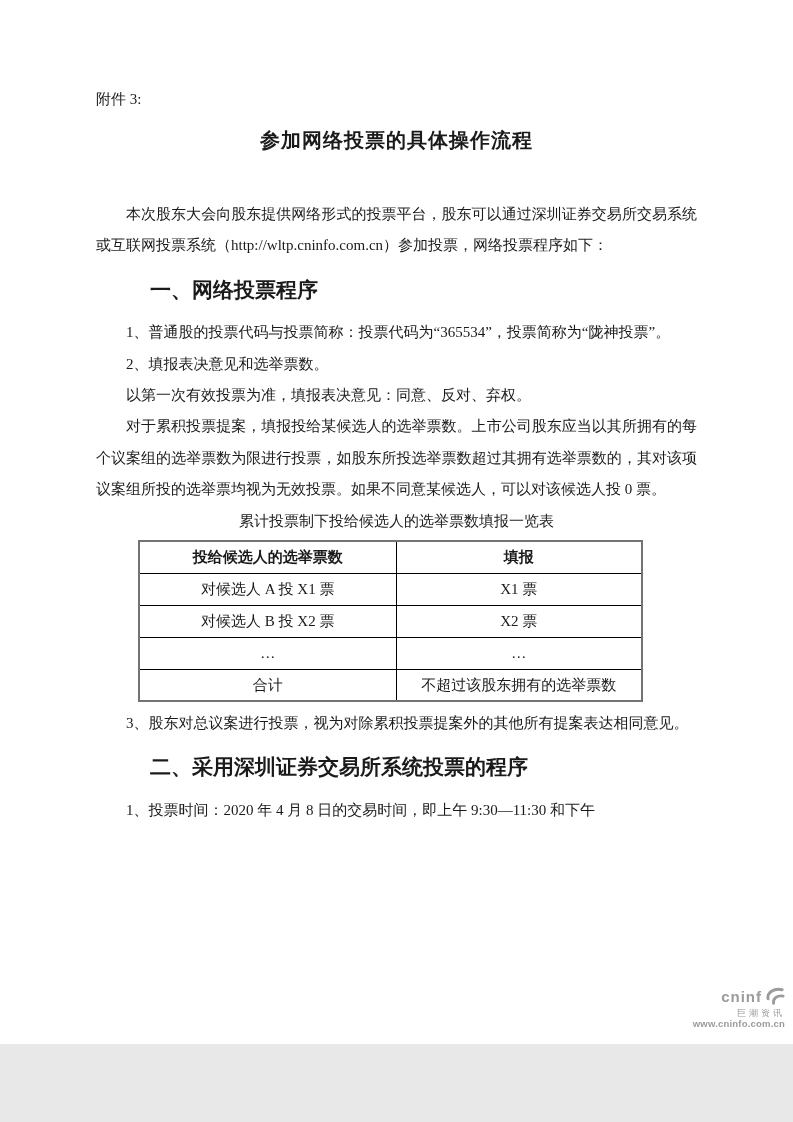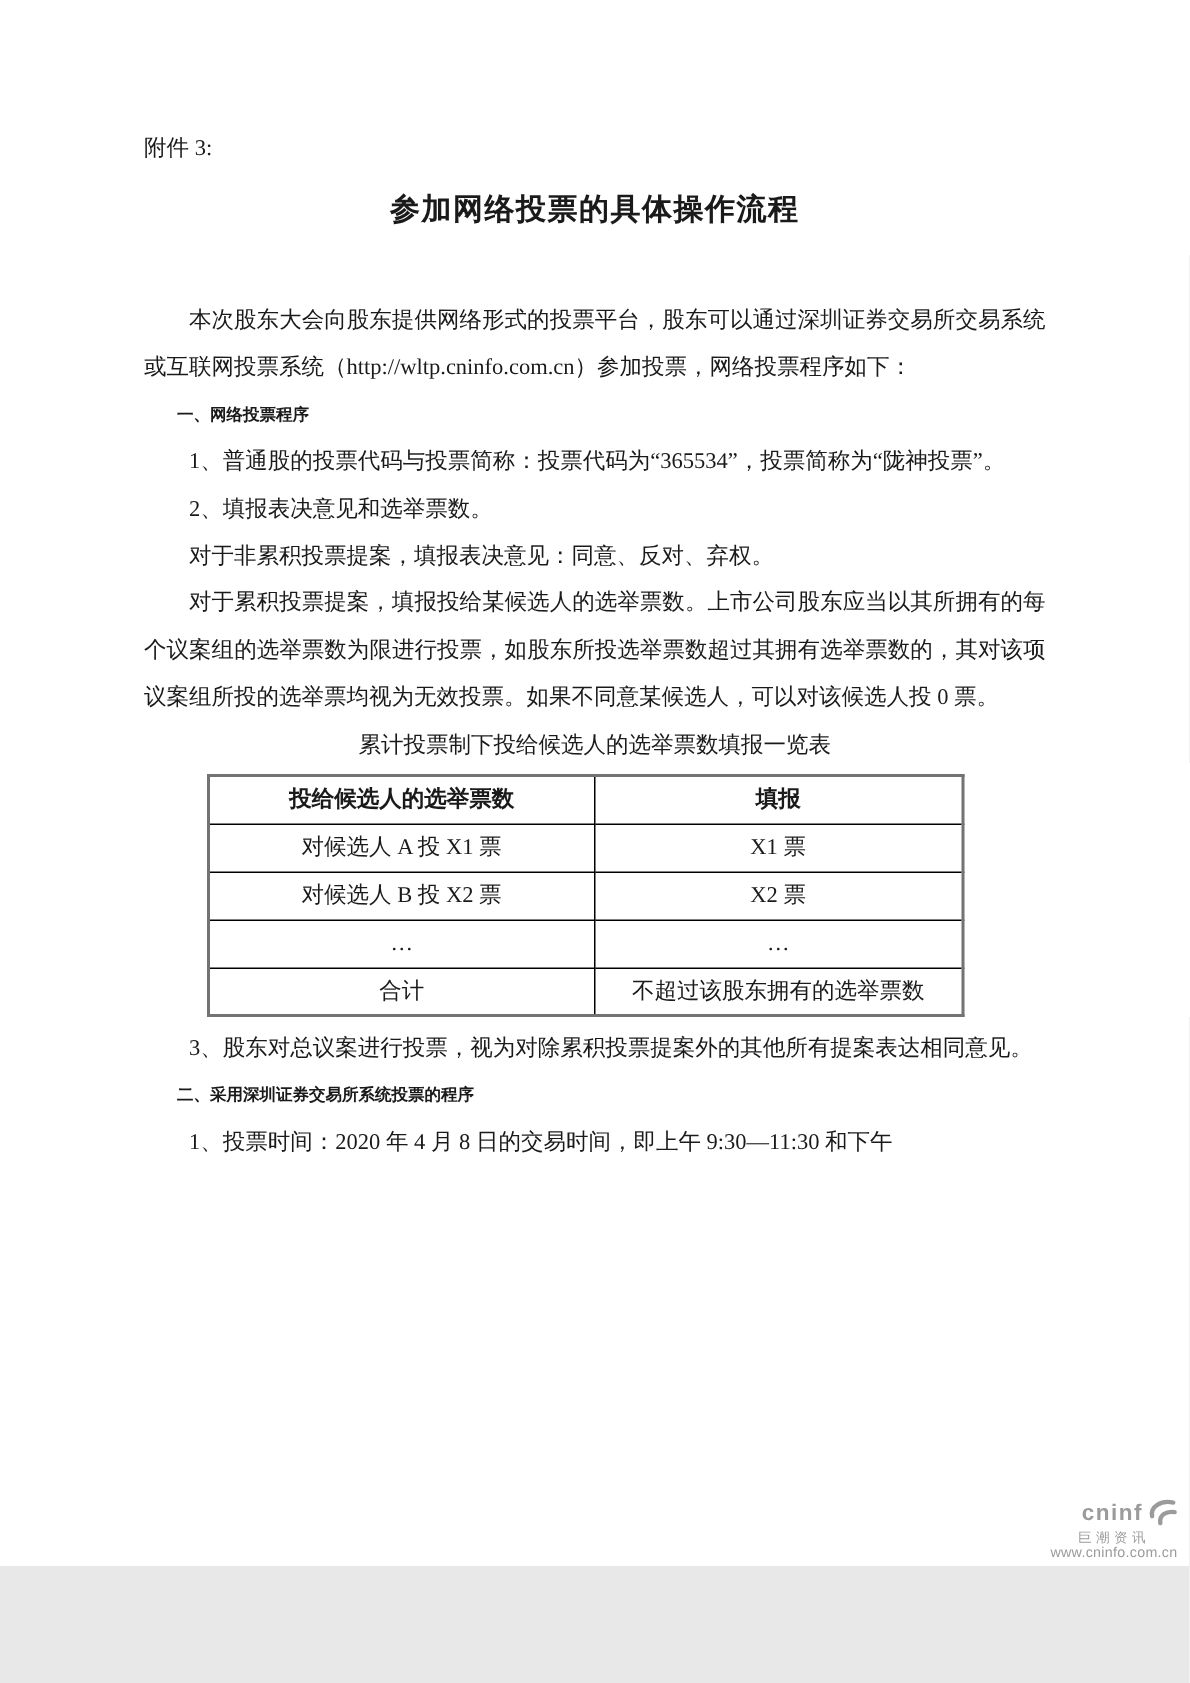--- a/index.html
+++ b/index.html
@@ -35,24 +35,24 @@
   }
   p.body-para {
     margin: 0;
     font-size: 15px;
     line-height: 31.4px;
     text-align: justify;
     text-indent: 2em;
     word-break: break-all;
   }
   .section-heading {
-    margin: 0;
+    margin: 12px;
     font-family: "Liberation Sans", "DejaVu Sans", sans-serif;
     font-weight: 700;
-    font-size: 11px;
+    font-size: 21px;
     line-height: 31.4px;
     text-indent: 2em;
   }
   .table-caption {
     margin: 0;
     font-size: 15px;
     line-height: 31.4px;
     text-align: center;
     text-indent: 0;
   }
@@ -75,24 +75,24 @@
   }
   table.vote-table th {
     font-family: "Liberation Sans", "DejaVu Sans", sans-serif;
     font-weight: 700;
   }
   table.vote-table col.c1 { width: 257px; }
   table.vote-table col.c2 { width: 246px; }
   .footer-logo {
     position: absolute;
     right: 8px;
-    bottom: 2px;
+    bottom: 14px;
     color: #9b9b9b;
     font-family: "Liberation Sans", "DejaVu Sans", sans-serif;
-    text-align: center;
+    text-align: right;
     line-height: 1.15;
   }
   .logo-main {
     display: flex;
     align-items: center;
     justify-content: flex-end;
     gap: 1px;
   }
   .logo-word {
     font-weight: 700;
@@ -101,39 +101,40 @@
   }
   .logo-cn {
     font-size: 9px;
     letter-spacing: 3px;
     margin-top: 1px;
   }
   .logo-url {
     font-size: 9.5px;
     margin-top: 1px;
     letter-spacing: 0.2px;
+    font-weight: bold;
   }
 </style>
 </head>
 <body>
 
 <div class="page">
   <div class="content">
 
     <div class="attachment">附件 3:</div>
 
     <h1 class="doc-title">参加网络投票的具体操作流程</h1>
 
     <p class="body-para">本次股东大会向股东提供网络形式的投票平台，股东可以通过深圳证券交易所交易系统或互联网投票系统（http://wltp.cninfo.com.cn）参加投票，网络投票程序如下：</p>
 
     <h2 class="section-heading">一、网络投票程序</h2>
 
     <p class="body-para">1、普通股的投票代码与投票简称：投票代码为“365534”，投票简称为“陇神投票”。</p>
     <p class="body-para">2、填报表决意见和选举票数。</p>
-    <p class="body-para">对于非累积投票提案，填报表决意见：同意、反对、弃权。</p>
+    <p class="body-para">以第一次有效投票为准，填报表决意见：同意、反对、弃权。</p>
     <p class="body-para">对于累积投票提案，填报投给某候选人的选举票数。上市公司股东应当以其所拥有的每个议案组的选举票数为限进行投票，如股东所投选举票数超过其拥有选举票数的，其对该项议案组所投的选举票均视为无效投票。如果不同意某候选人，可以对该候选人投 0 票。</p>
 
     <div class="table-caption">累计投票制下投给候选人的选举票数填报一览表</div>
 
     <table class="vote-table">
       <colgroup>
           <col class="c1">
           <col class="c2">
         </colgroup>
       <thead>

